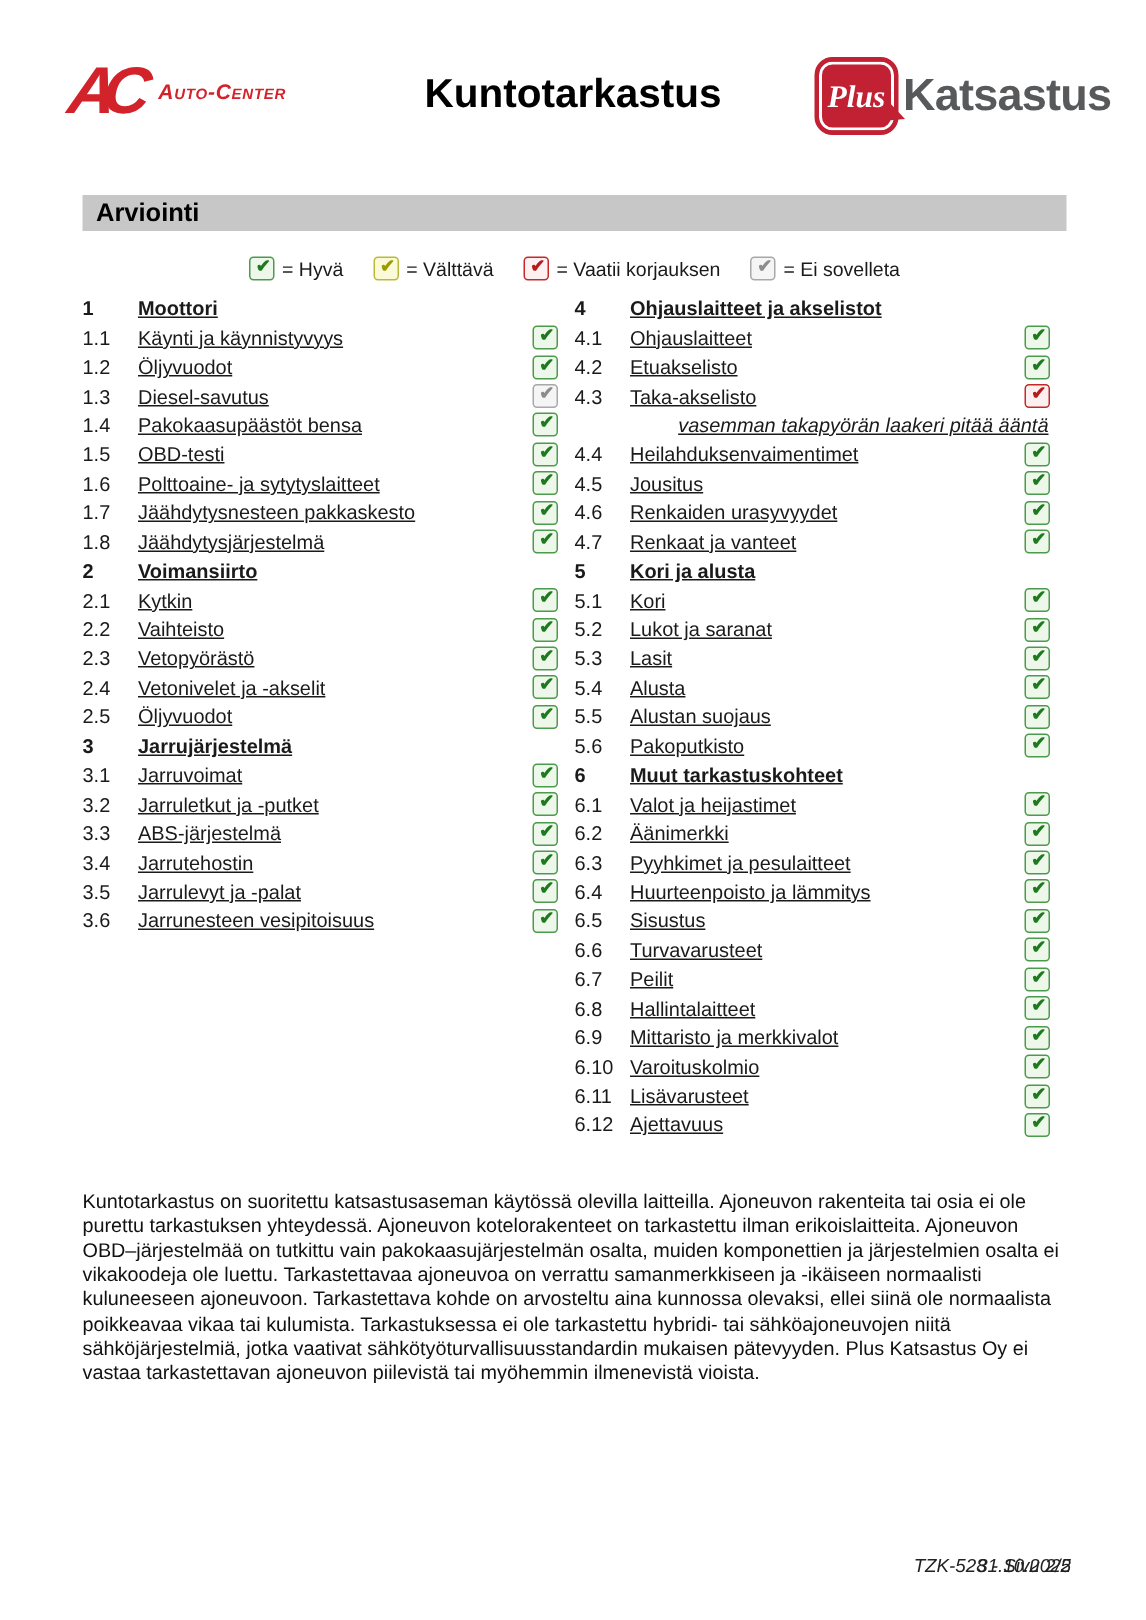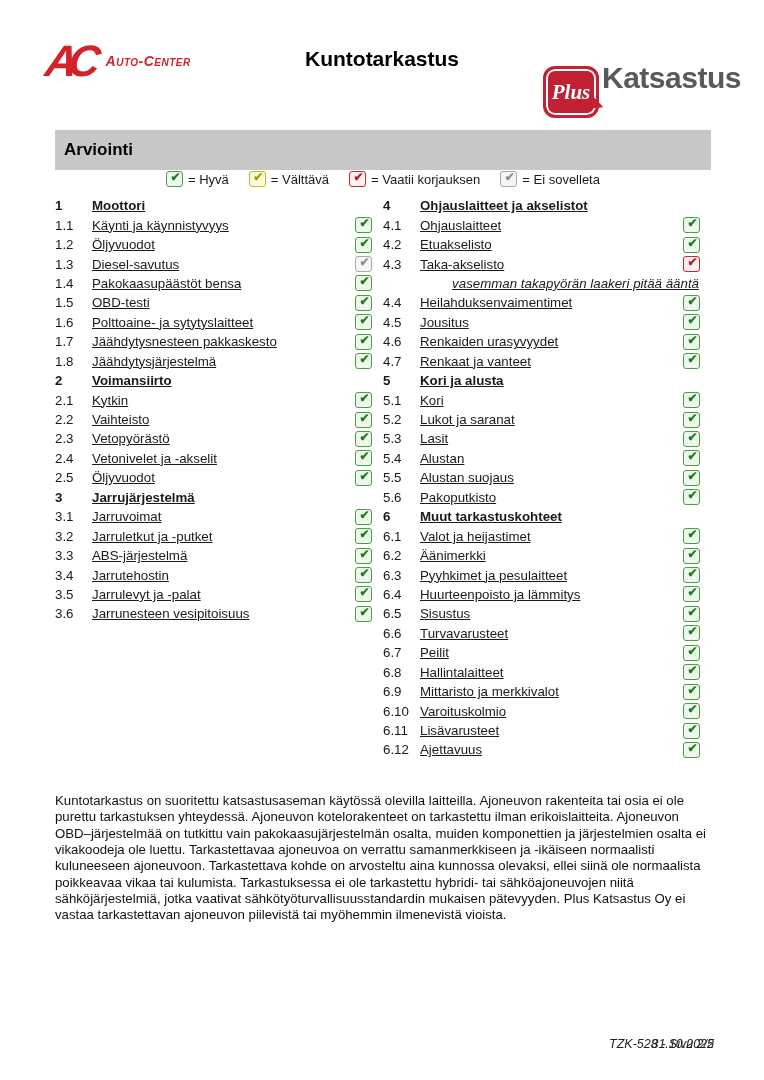--- a/index.html
+++ b/index.html
@@ -6,34 +6,34 @@
   .page{position:relative;width:764px;height:1080px;background:#ffffff;overflow:hidden;
         font-family:"Liberation Sans",sans-serif;color:#1a1a1a;}
 
   
   .logo-left{position:absolute;left:46px;top:42px;display:flex;align-items:center;}
   .ac-mono{font-size:44px;font-weight:bold;font-style:italic;color:#d2232a;line-height:.85;
            letter-spacing:-9px;display:inline-block;transform:skewX(-8deg);margin-right:14px;}
   .ac-name{font-size:14px;font-weight:bold;font-style:italic;color:#d2232a;
            font-variant:small-caps;letter-spacing:.5px;}
   .doc-title{position:absolute;left:0;right:0;top:47px;text-align:center;
-             font-size:21px;font-weight:bold;color:#000;}
+             font-size:27px;font-weight:bold;color:#000;}
   .logo-right{position:absolute;left:543px;top:38px;display:flex;align-items:center;}
   .plus-badge{width:50px;height:46px;background:#c22033;border:3px solid #c22033;
               box-shadow:inset 0 0 0 2px #ffffff;border-radius:12px;position:relative;
-              display:flex;align-items:center;justify-content:center;flex:none;margin-top:28px;}
+              display:flex;align-items:center;justify-content:center;flex:none;}
   .plus-badge .tail{position:absolute;right:-8px;bottom:5px;width:0;height:0;
               border-top:9px solid transparent;border-bottom:4px solid transparent;
               border-left:13px solid #c22033;transform:rotate(12deg);}
   .plus-word{color:#fff;font-family:"Liberation Serif",serif;font-style:italic;
              font-weight:bold;font-size:21px;position:relative;z-index:2;}
   .kats-word{color:#58595b;font-weight:bold;font-size:30px;margin-left:3px;letter-spacing:-.5px;}
 
   
-  .bar{position:absolute;left:55px;top:130px;width:656px;height:40px;background:#c7c7c7;
+  .bar{position:absolute;left:55px;top:130px;width:656px;height:24px;background:#c7c7c7;
        display:flex;align-items:center;}
   .bar .bar-title{font-size:17px;font-weight:bold;color:#000;padding-left:9px;}
 
   
   .legend{position:absolute;left:55px;top:171px;width:656px;display:flex;
           justify-content:center;align-items:center;gap:20px;font-size:13px;}
   .legend-item{display:flex;align-items:center;gap:5px;}
 
   
   .chk{width:15px;height:14px;border:1px solid;border-radius:3px;flex:none;
@@ -341,21 +341,21 @@
       </div>
       <div class="row item">
         <span class="num">5.3</span>
         <span class="lbl">Lasit</span>
         <span class="chk good">
           <span class="glyph">✔</span>
         </span>
       </div>
       <div class="row item">
         <span class="num">5.4</span>
-        <span class="lbl">Alustan</span>
+        <span class="lbl">Alusta</span>
         <span class="chk good">
           <span class="glyph">✔</span>
         </span>
       </div>
       <div class="row item">
         <span class="num">5.5</span>
         <span class="lbl">Alustan suojaus</span>
         <span class="chk good">
           <span class="glyph">✔</span>
         </span>

